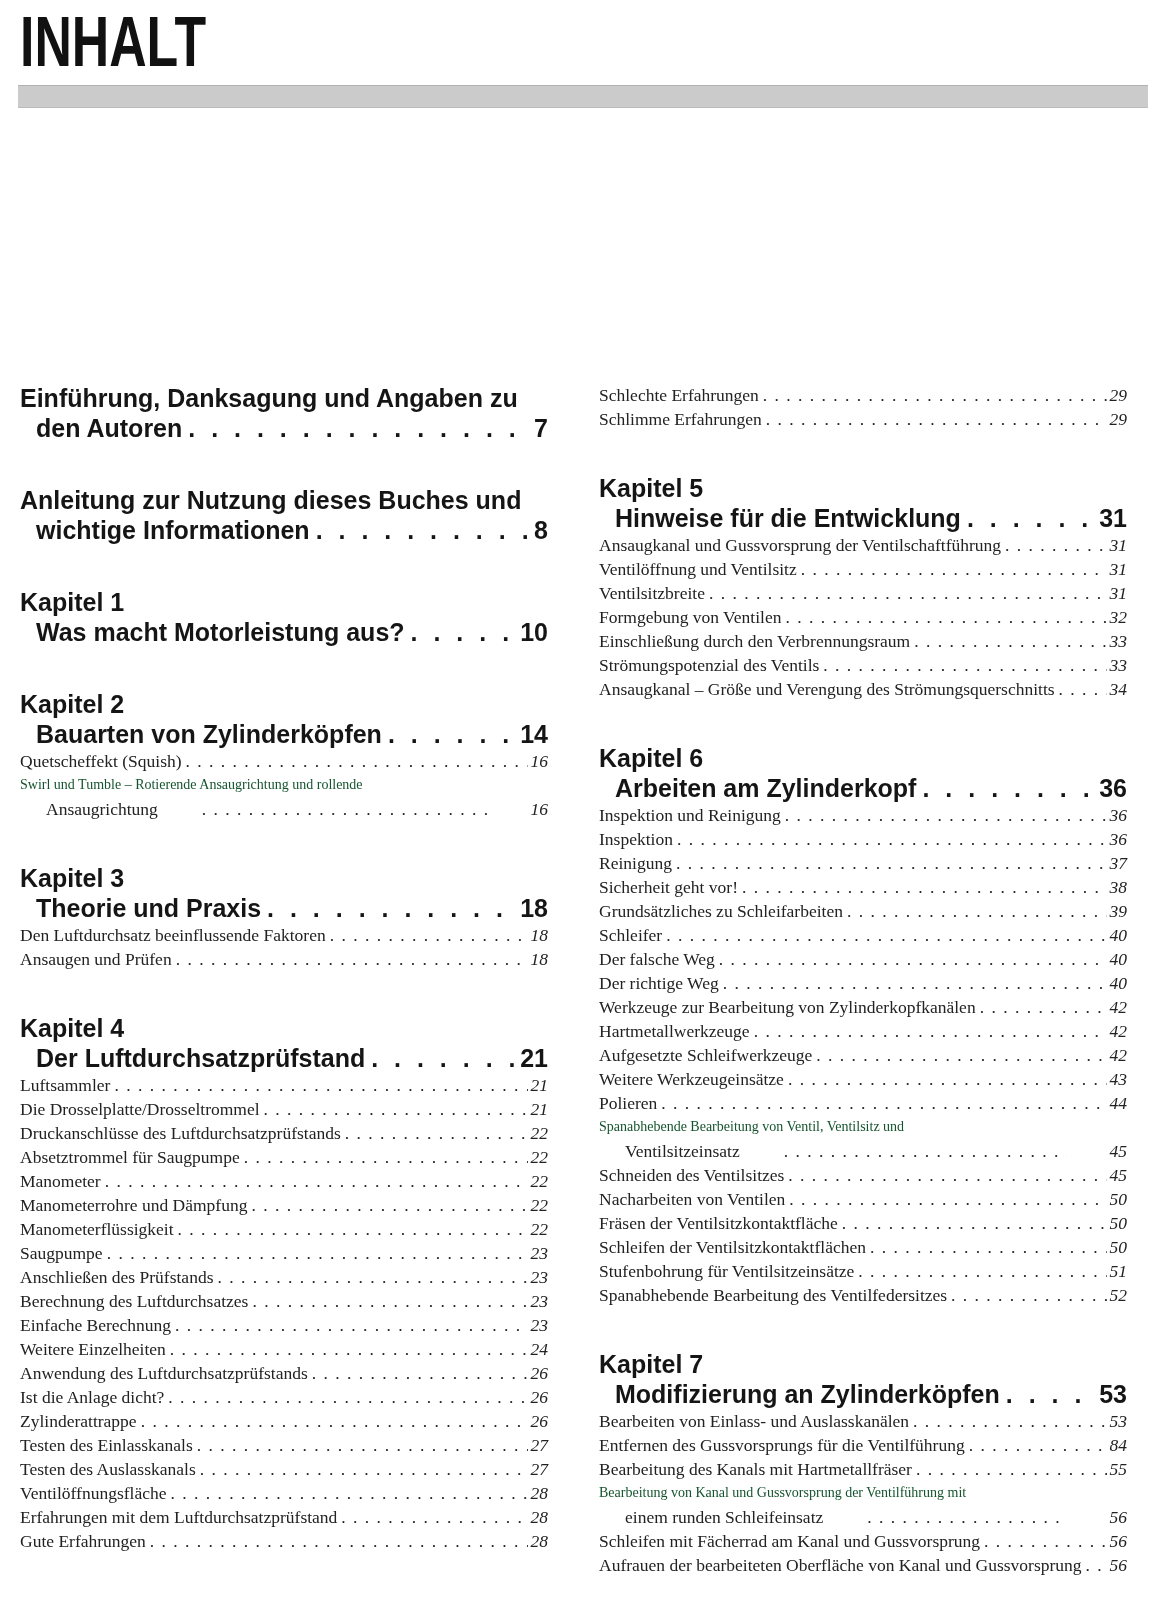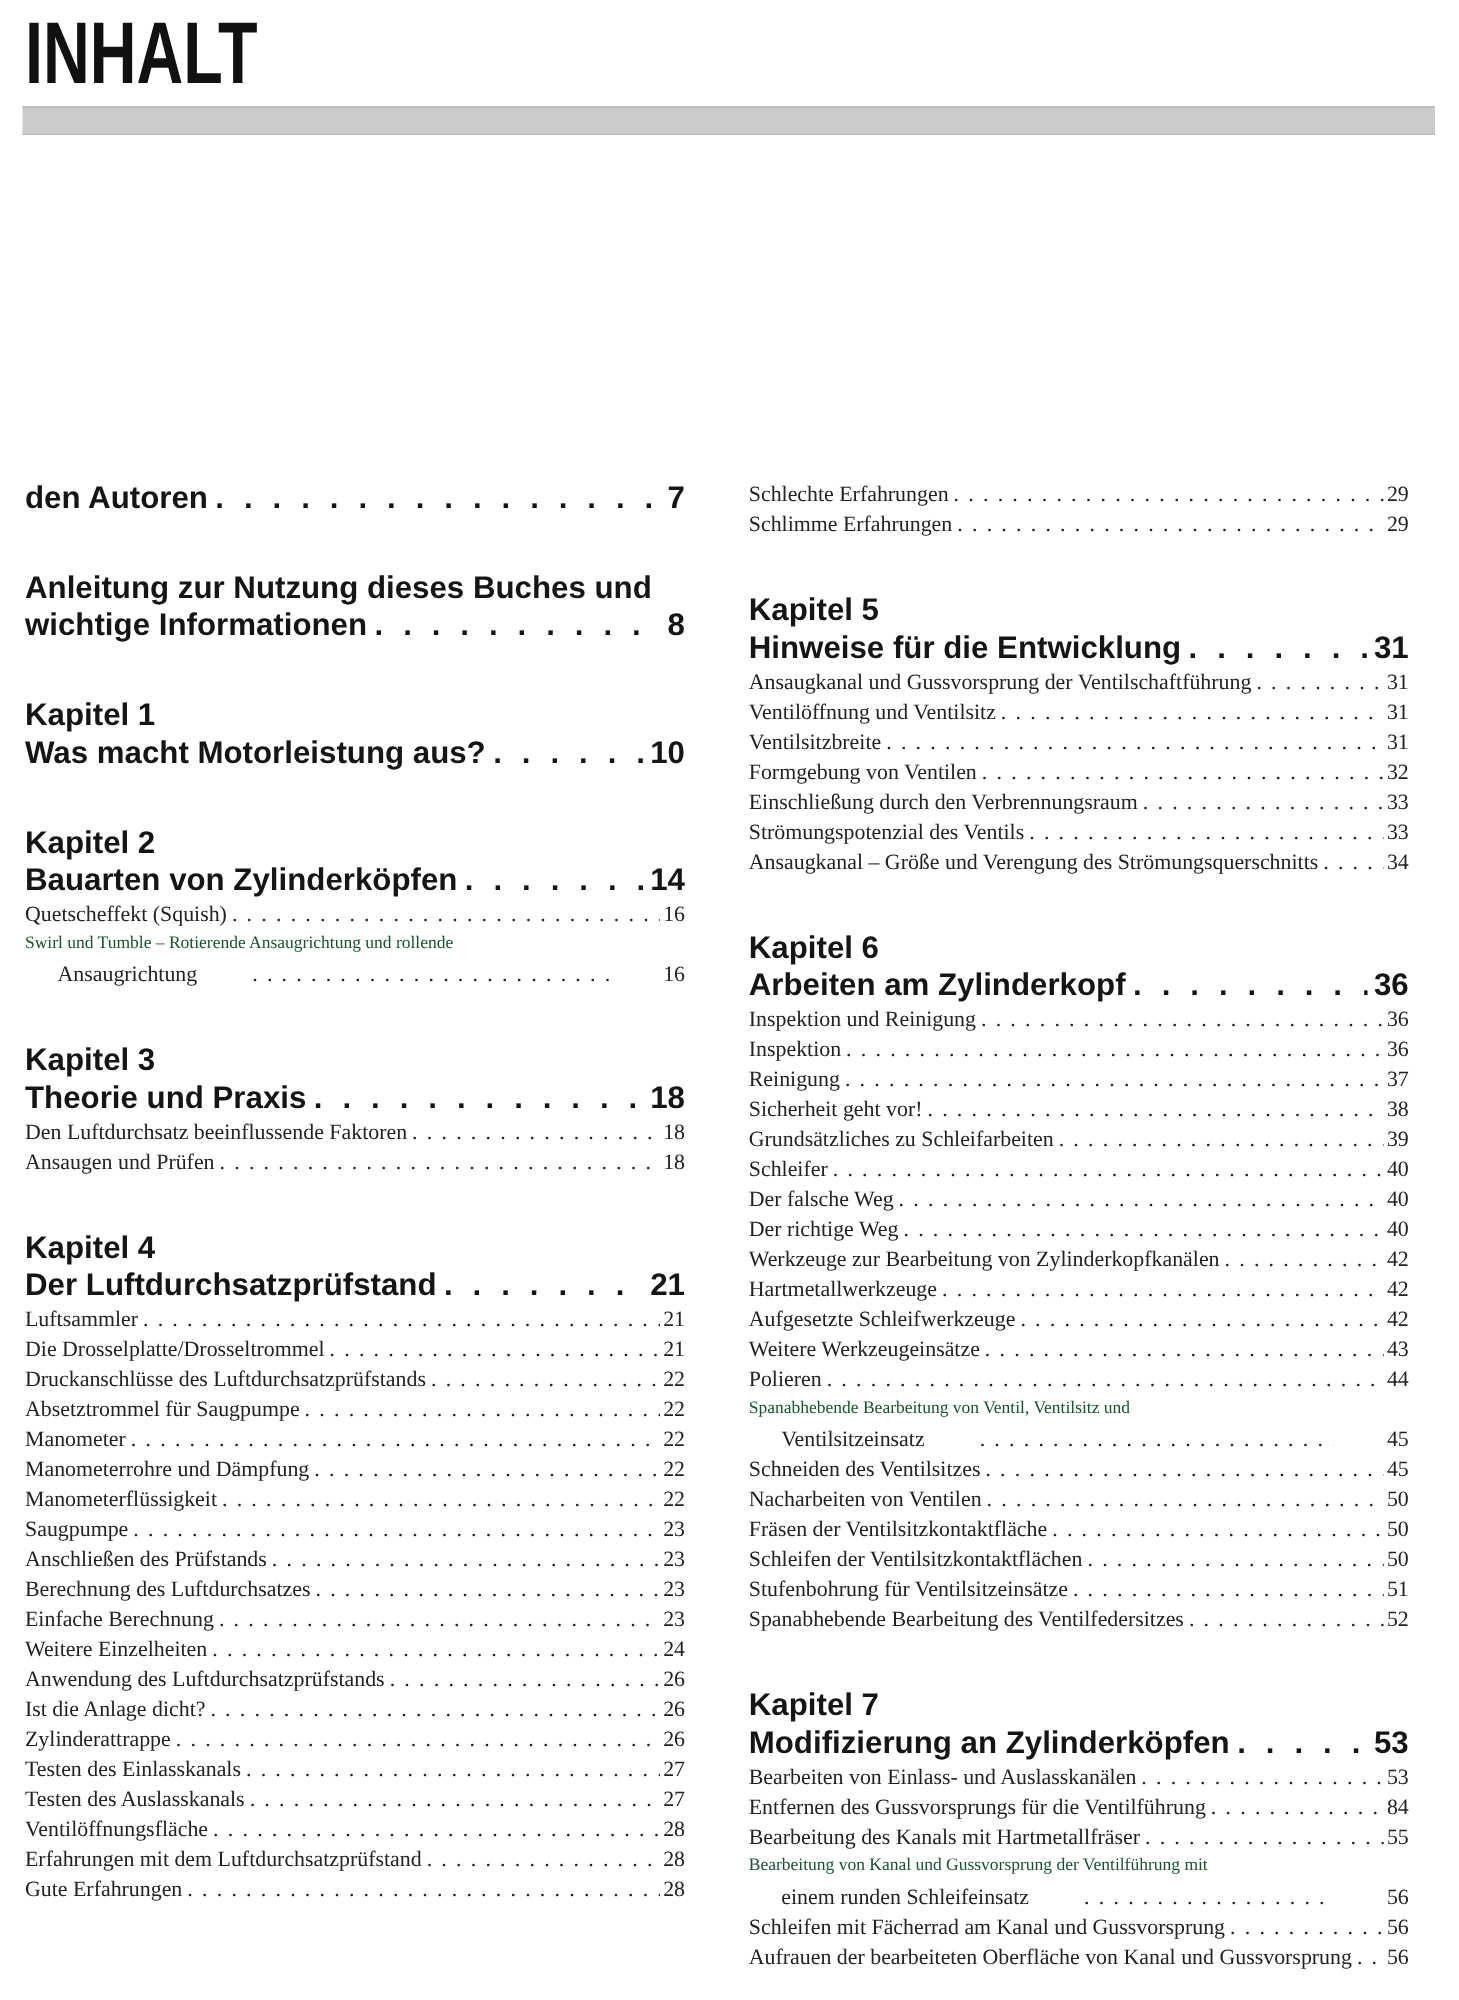--- a/index.html
+++ b/index.html
@@ -36,31 +36,31 @@
   .block:first-child{ margin-top:0; }
 
   .pre-line, .kicker{
     font-family:"Liberation Sans", sans-serif;
     font-weight:bold; font-size:25px; line-height:30px; color:#151515;
     white-space:nowrap;
   }
   .chap-row{
     display:flex; align-items:flex-start;
     font-family:"Liberation Sans", sans-serif;
-    font-weight:bold; font-size:25px; line-height:30px; color:#151515;
+    font-weight:bold; font-size:25px; line-height:30px; color:#151515;margin-left:16px;
   }
   .chap-row .txt{ white-space:nowrap; }
   .chap-row .pg{ padding-left:5px; }
 
   .entry{
     display:flex; align-items:center;
     font-size:17.5px; line-height:24px; color:#222;
   }
   .entry .txt{ white-space:nowrap; }
-  .entry .pg{ padding-left:3px; }
+  .entry .pg{ padding-left:3px;font-style:italic; }
   .entry-first{
     font-size:14px; line-height:24px; color:#14532d; white-space:nowrap;
   }
   .indent{ padding-left:26px;gap:40px; }
 
   .dots{
     flex:1 1 auto; overflow:hidden; white-space:nowrap;
     min-width:10px;
   }
   .dots::after{
@@ -73,20 +73,21 @@
 </style>
 </head>
 <body>
 
 <div id="page">
   <div class="big-title">INHALT</div>
   <div class="gray-bar" style="background: rgb(203, 203, 203);"></div>
   <div class="columns">
     <div class="col">
         <div class="block">
+          <div class="pre-line">Einführung, Danksagung und Angaben zu</div>
           <div class="chap-row">
             <span class="txt">den Autoren</span>
             <span class="dots dots-bold"></span>
             <span class="pg">7</span>
           </div>
         </div>
         <div class="block">
           <div class="pre-line">Anleitung zur Nutzung dieses Buches und</div>
           <div class="chap-row">
             <span class="txt">wichtige Informationen</span>

